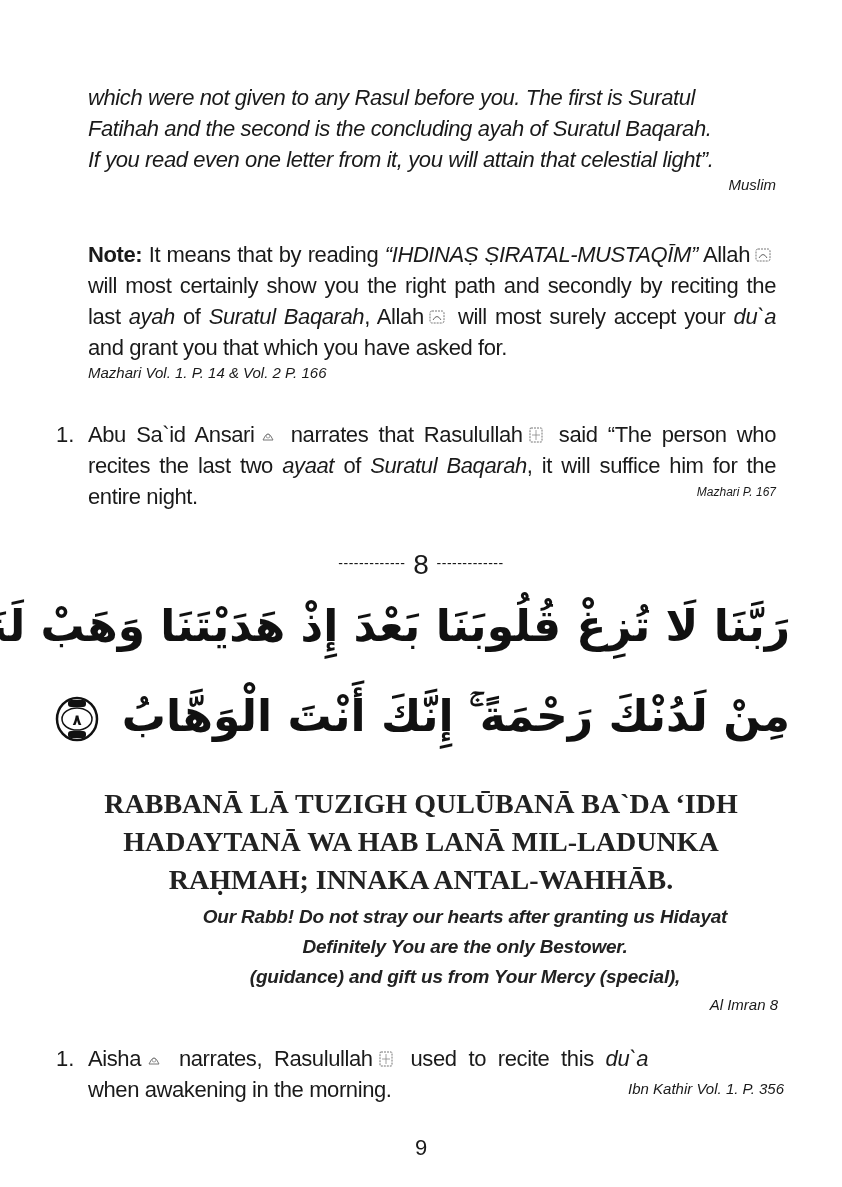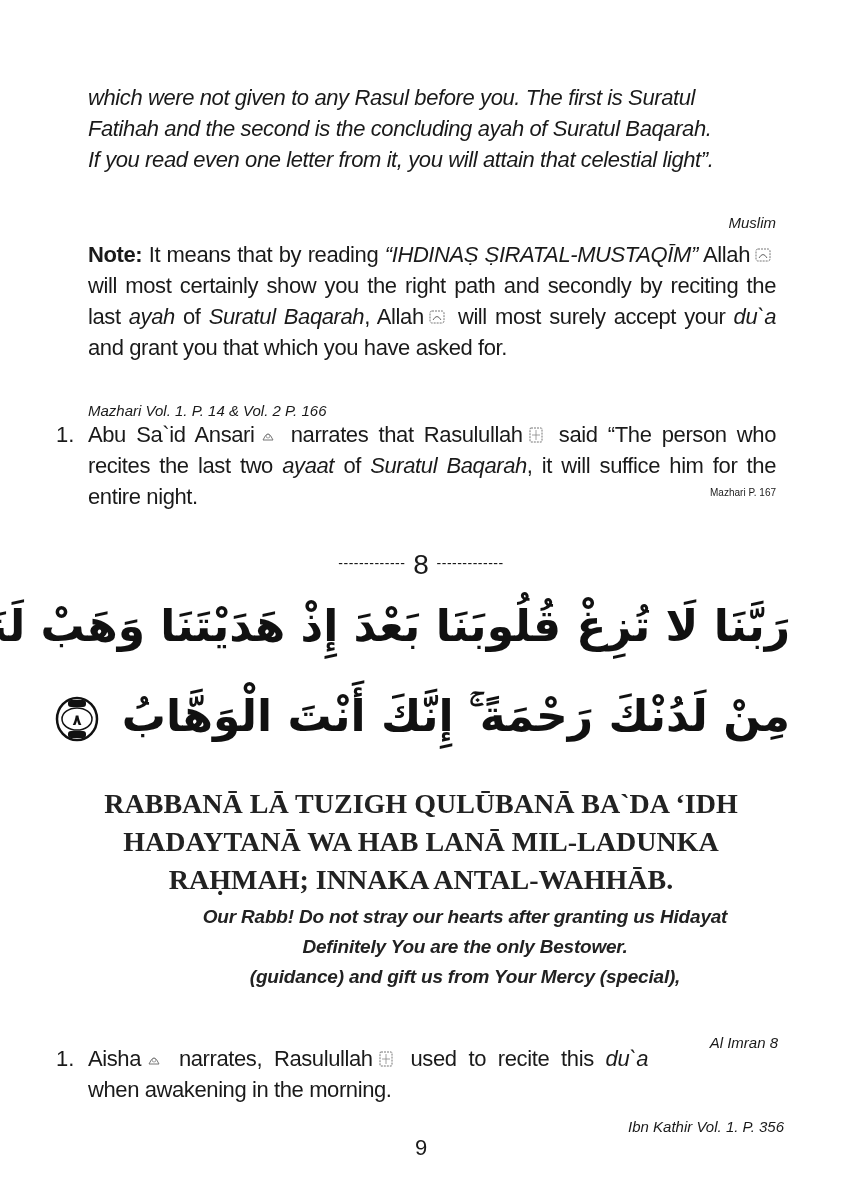--- a/index.html
+++ b/index.html
@@ -1,22 +1,22 @@
 <!DOCTYPE html>
 <html><head>
 <meta charset="utf-8">
 <style>
   html, body { margin: 0; padding: 0; background: #ffffff; }
   body { width: 842px; height: 1187px; position: relative; overflow: hidden; color: #1a1a1a; font-family: "Liberation Sans", sans-serif; }
   .page { position: absolute; left: 0; top: 0; width: 842px; height: 1187px; }
   .para { position: absolute; left: 88px; width: 688px; font-size: 22px; line-height: 31px; letter-spacing: -0.4px; }
   .it { font-style: italic; }
   .just { text-align: justify; text-align-last: left; }
-  .ref { display: block; text-align: right; font-style: italic; font-size: 15px; line-height: 20px; letter-spacing: 0; margin-top: 38px; }
-  .ref-inline { position: absolute; right: 0; font-size: 10px; letter-spacing: 0; }
+  .ref { display: block; text-align: right; font-style: italic; font-size: 15px; line-height: 20px; letter-spacing: 0; }
+  .ref-inline { position: absolute; right: 0; font-style: italic; font-size: 12px; letter-spacing: 0; }
   .num { position: absolute; left: 56px; font-size: 22px; line-height: 31px; }
   .hon { display: inline-block; width: 18px; height: 18px; vertical-align: -2px; margin: 0 4px; position: relative; }
   .hon svg { width: 18px; height: 18px; }
   .sep { position: absolute; left: 0; width: 842px; top: 546px; text-align: center; font-size: 28px; line-height: 34px; }
   .sep .dash { font-size: 14px; letter-spacing: 0.5px; vertical-align: 6px; }
   .arabic { position: absolute; left: 90px; width: 700px; direction: rtl; text-align: center; font-family: "DejaVu Sans", sans-serif; font-size: 44px; font-weight: bold; color: #111; white-space: nowrap; }
   .ayah-mark { display: inline-block; width: 46px; height: 46px; vertical-align: middle; margin-right: 6px; }
   .translit { position: absolute; left: 0; width: 842px; text-align: center; font-family: "Liberation Serif", serif; font-weight: bold; font-size: 28px; line-height: 38px; color: #222; }
   .translation { position: absolute; left: 0; width: 842px; text-align: center; font-style: italic; font-weight: bold; font-size: 19px; line-height: 30px; color: #222; letter-spacing: -0.2px; padding-left: 44px; }
   .pagenum { position: absolute; left: 0; width: 842px; top: 1135px; text-align: center; font-size: 22px; }

